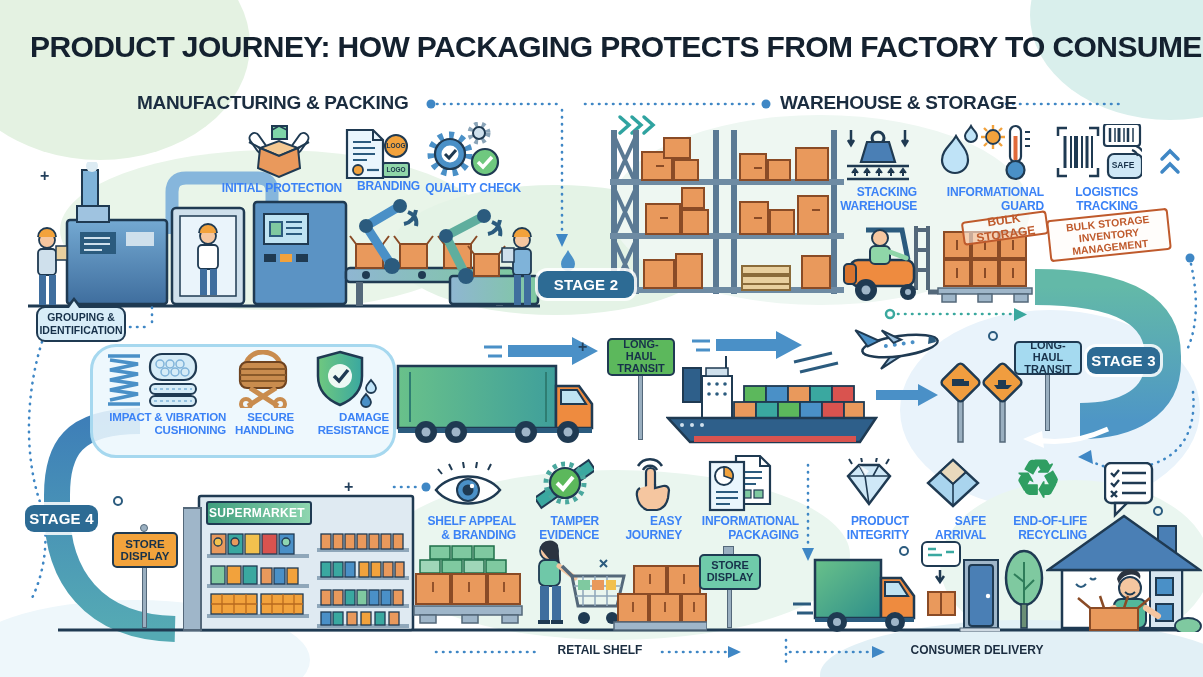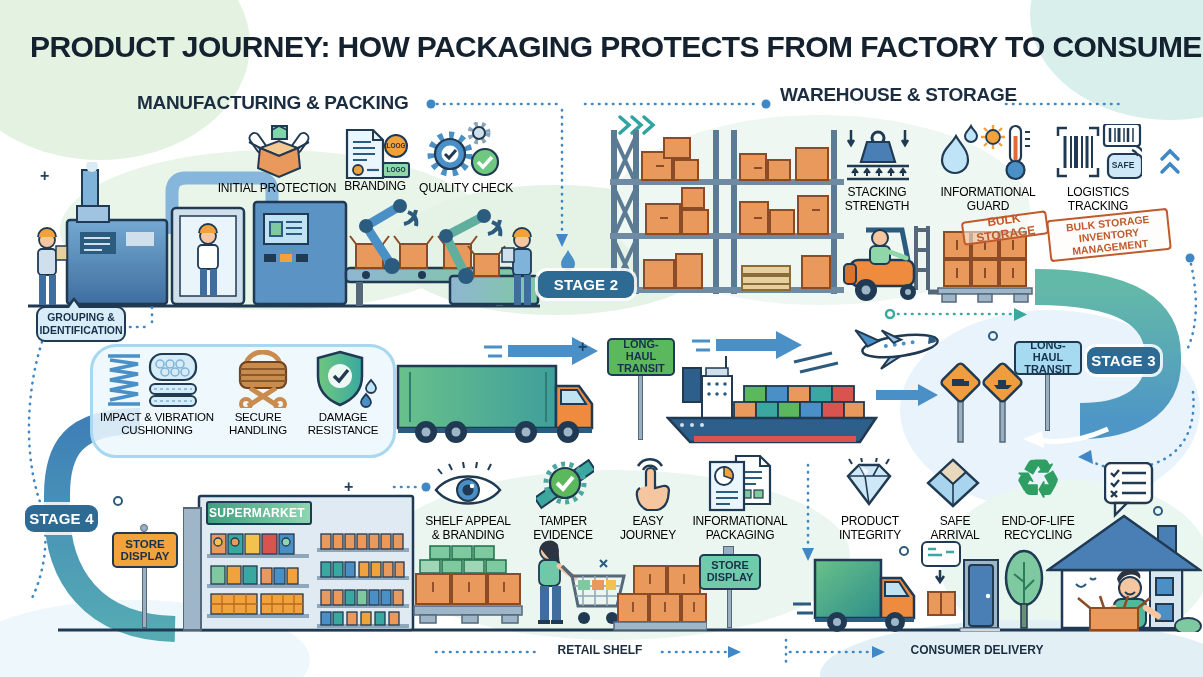--- a/index.html
+++ b/index.html
@@ -3,21 +3,21 @@
 <meta charset="utf-8">
 <style>
 *{margin:0;padding:0;box-sizing:border-box}
 body{font-family:"Liberation Sans",sans-serif;background:#fff}
 .canvas{position:relative;width:1203px;height:677px;background:#fff;overflow:hidden}
 .abs{position:absolute}
 .blob{position:absolute;border-radius:50%;z-index:0}
 .z1{z-index:1}.z2{z-index:2}.z3{z-index:3}
 .title{position:absolute;left:30px;top:30px;font-size:30px;font-weight:800;color:#14212f;letter-spacing:-0.6px;white-space:nowrap;z-index:4}
 .hdr{position:absolute;font-size:19px;font-weight:800;color:#1b2d40;letter-spacing:-0.3px;white-space:nowrap;z-index:4}
-.feat{position:absolute;transform:translateX(-50%);font-size:12px;font-weight:400;color:#000000;text-align:center;line-height:1.14;letter-spacing:-0.2px;z-index:4}
+.feat{position:absolute;transform:translateX(-50%);font-size:12px;font-weight:700;color:#3b82f6;text-align:right;line-height:1.14;letter-spacing:-0.2px;z-index:4}
 .feat.sm{font-size:11.5px}
 .badge{position:absolute;background:#2d6b94;color:#fff;font-weight:800;font-size:15px;display:flex;align-items:center;justify-content:center;border-radius:9px;box-shadow:0 0 0 3px rgba(255,255,255,.85);letter-spacing:.2px;z-index:4}
 .sign{position:absolute;border:2.5px solid #1f3a52;border-radius:5px;display:flex;align-items:center;justify-content:center;text-align:center;font-weight:800;color:#17314a;line-height:1.08;z-index:4}
 .pole{position:absolute;background:#9aafc0;border:1.5px solid #54687a;z-index:3}
 .stamp{position:absolute;border:2.5px solid #bf5a2c;color:#bf5a2c;font-weight:800;text-align:center;border-radius:4px;background:rgba(255,252,248,.55);display:flex;align-items:center;justify-content:center;line-height:1.15;z-index:5}
 .bubble{position:absolute;background:#d8edf8;border:2.5px solid #1f3a52;border-radius:9px;color:#17314a;font-weight:800;font-size:10.5px;text-align:center;display:flex;align-items:center;justify-content:center;line-height:1.2;z-index:4}
 .footerlab{position:absolute;transform:translateX(-50%);font-size:12px;font-weight:800;color:#1b2d40;white-space:nowrap;z-index:4}
 .panel{position:absolute;left:90px;top:344px;width:306px;height:114px;border:3px solid #a6d8ef;border-radius:26px;background:rgba(236,247,253,.88);z-index:2}
 .plus{position:absolute;color:#23405c;font-weight:800;font-size:16px;z-index:4;line-height:1}
 .ring{position:absolute;width:10px;height:10px;border:2.5px solid #2b5b7e;border-radius:50%;z-index:4;background:transparent}
@@ -36,21 +36,21 @@
   <div class="blob" style="left:390px;top:185px;width:330px;height:130px;background:#e4f3e6"></div>
   <div class="blob" style="left:610px;top:115px;width:420px;height:190px;background:#eef7f2"></div>
   <div class="blob" style="left:900px;top:310px;width:300px;height:200px;background:#e9f3fb"></div>
   <div class="blob" style="left:380px;top:470px;width:470px;height:170px;background:#eaf6ef"></div>
   <div class="blob" style="left:940px;top:480px;width:270px;height:170px;background:#eaf6f0"></div>
   <div class="blob" style="left:-40px;top:600px;width:350px;height:120px;background:#eef7fb"></div>
   <div class="blob" style="left:820px;top:620px;width:420px;height:110px;background:#e2f0f6"></div>
 
   <div class="title">PRODUCT JOURNEY: HOW PACKAGING PROTECTS FROM FACTORY TO CONSUMER</div>
   <div class="hdr" style="left:137px;top:92px">MANUFACTURING &amp; PACKING</div>
-  <div class="hdr" style="left:780px;top:84px">WAREHOUSE &amp; STORAGE</div>
+  <div class="hdr" style="left:780px;top:92px">WAREHOUSE &amp; STORAGE</div>
 
   <svg class="abs z1" width="1203" height="677" style="left:0;top:0">
     <defs>
       <linearGradient id="gTeal" x1="0" y1="0" x2="1" y2="0">
           <stop offset="0" stop-color="#8ad0ae"></stop>
           <stop offset="1" stop-color="#63b9a8"></stop>
         </linearGradient>
       <linearGradient id="gCurveR" x1="0" y1="0" x2="0" y2="1">
           <stop offset="0" stop-color="#63b9a8"></stop>
           <stop offset="1" stop-color="#4e96c6"></stop>
@@ -736,21 +736,21 @@
     <path d="M11 41 V53 L23 41 Z" fill="#fff" stroke="#1f3a52" stroke-width="2.4"></path>
     <path d="M7 11 l3 3 l5 -6 M18 11 h24" stroke="#1f3a52" stroke-width="2.4" fill="none"></path>
     <path d="M7 21 l3 3 l5 -6 M18 21 h24" stroke="#1f3a52" stroke-width="2.4" fill="none"></path>
     <path d="M7 29 l6 6 M13 29 l-6 6 M18 31 h24" stroke="#1f3a52" stroke-width="2.4" fill="none"></path>
   </svg>
 
   <div class="feat" style="left:277px;top:182px;width:130px">INITIAL PROTECTION</div>
   <div class="feat" style="left:375px;top:180px;width:90px">BRANDING</div>
   <div class="feat" style="left:466px;top:182px;width:110px">QUALITY CHECK</div>
 
-  <div class="feat" style="left:877px;top:186px;width:80px">STACKING STRENGTH</div>
+  <div class="feat" style="left:877px;top:186px;width:80px">STACKING WAREHOUSE</div>
   <div class="feat" style="left:988px;top:186px;width:112px">INFORMATIONAL GUARD</div>
   <div class="feat" style="left:1098px;top:186px;width:80px">LOGISTICS TRACKING</div>
 
   <div class="feat sm" style="left:157px;top:411px;width:138px">IMPACT &amp; VIBRATION CUSHIONING</div>
   <div class="feat sm" style="left:258px;top:411px;width:72px">SECURE HANDLING</div>
   <div class="feat sm" style="left:343px;top:411px;width:92px">DAMAGE RESISTANCE</div>
 
   <div class="feat" style="left:468px;top:515px;width:96px">SHELF APPEAL &amp; BRANDING</div>
   <div class="feat" style="left:563px;top:515px;width:72px">TAMPER EVIDENCE</div>
   <div class="feat" style="left:648px;top:515px;width:68px">EASY JOURNEY</div>

